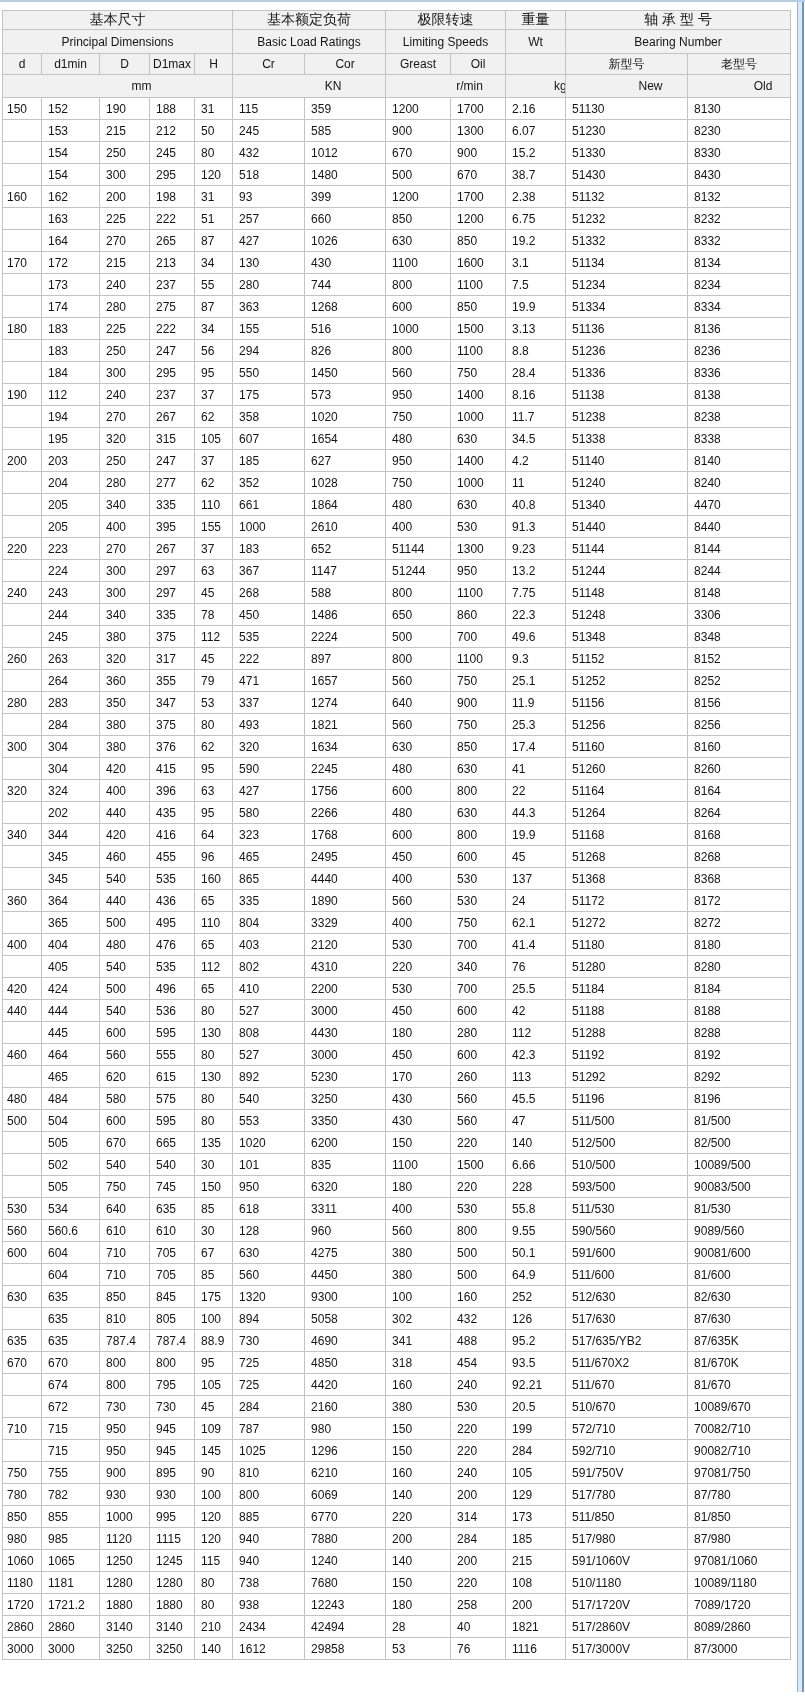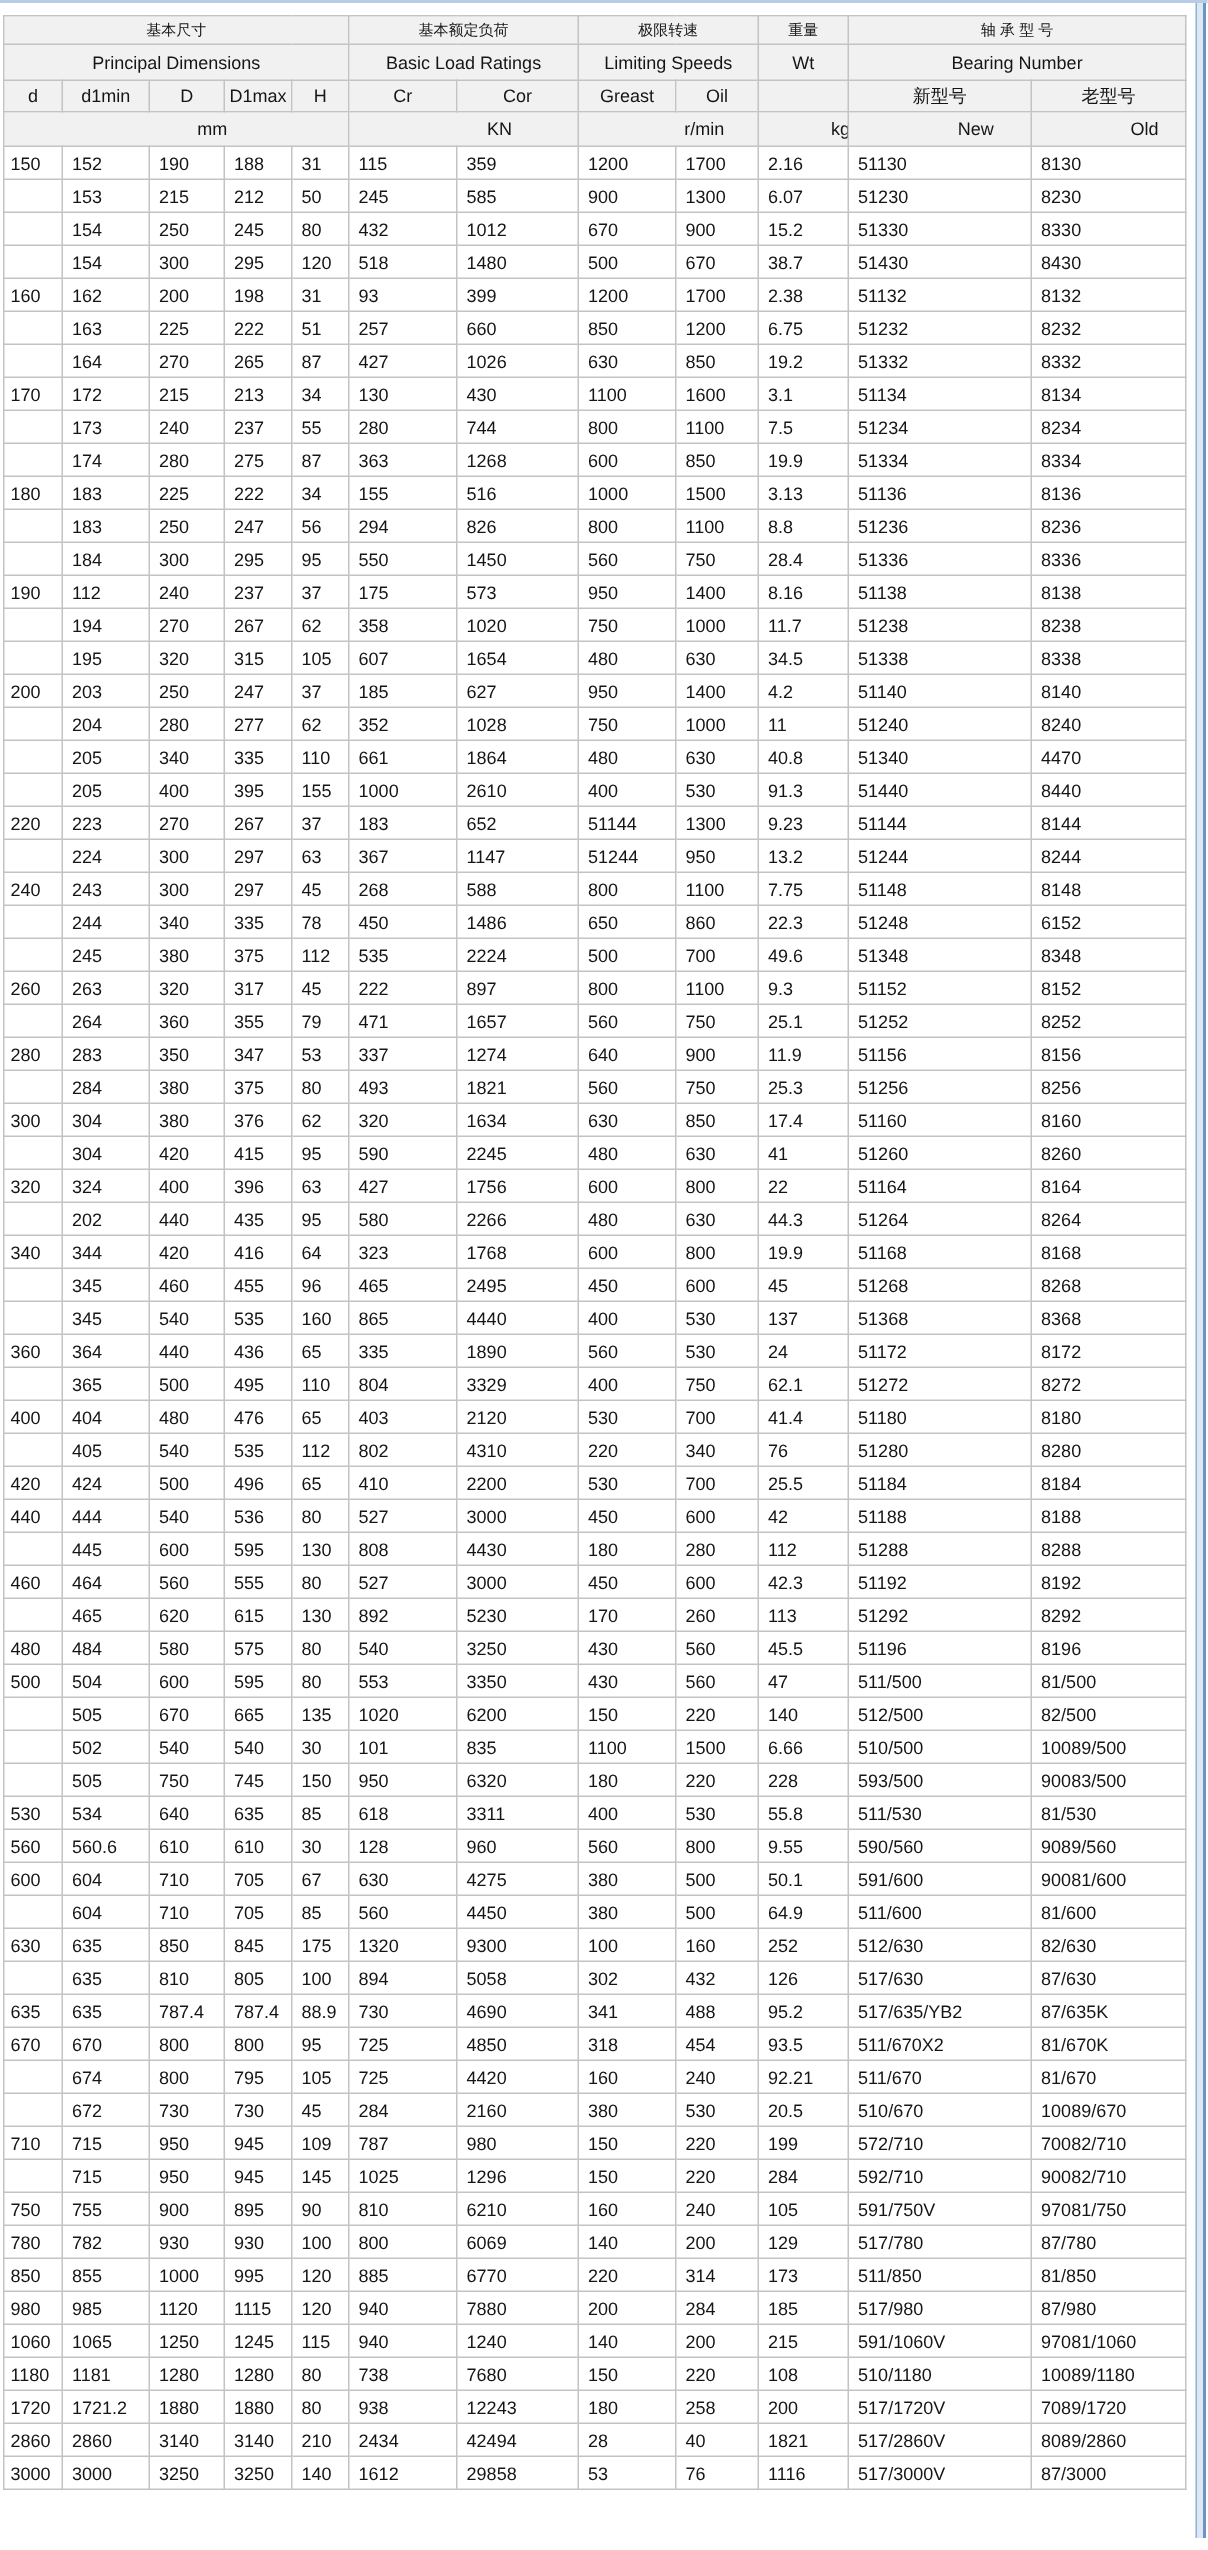--- a/index.html
+++ b/index.html
@@ -22,21 +22,21 @@
   table.spec {
     position:absolute; top:10px; left:2px;
     width:788px; table-layout:fixed; border-collapse:collapse;
   }
   table.spec th, table.spec td {
     border:1px solid #c3c3c3;
     font-size:12px; font-weight:normal; color:#151515;
     overflow:hidden; white-space:nowrap;
   }
   thead th { background:#f1f1f1; text-align:center; padding:0; }
-  tr.zh th { height:18px; font-size:10px; }
+  tr.zh th { height:18px; font-size:14px; }
   tr.en th { height:23px;text-align:center; }
   tr.cols th { height:20px; }
   tr.units th { height:22px;padding-left:48px; }
   tbody td {
     height:21px; background:#ffffff;
     text-align:left; padding:0 0 0 6px;
   }
   tbody td:first-child { padding-left:4px; }
 </style>
 </head>
@@ -426,21 +426,21 @@
         <td>244</td>
         <td>340</td>
         <td>335</td>
         <td>78</td>
         <td>450</td>
         <td>1486</td>
         <td>650</td>
         <td>860</td>
         <td>22.3</td>
         <td>51248</td>
-        <td>6152</td>
+        <td>3306</td>
       </tr>
       <tr>
         <td></td>
         <td>245</td>
         <td>380</td>
         <td>375</td>
         <td>112</td>
         <td>535</td>
         <td>2224</td>
         <td>500</td>

